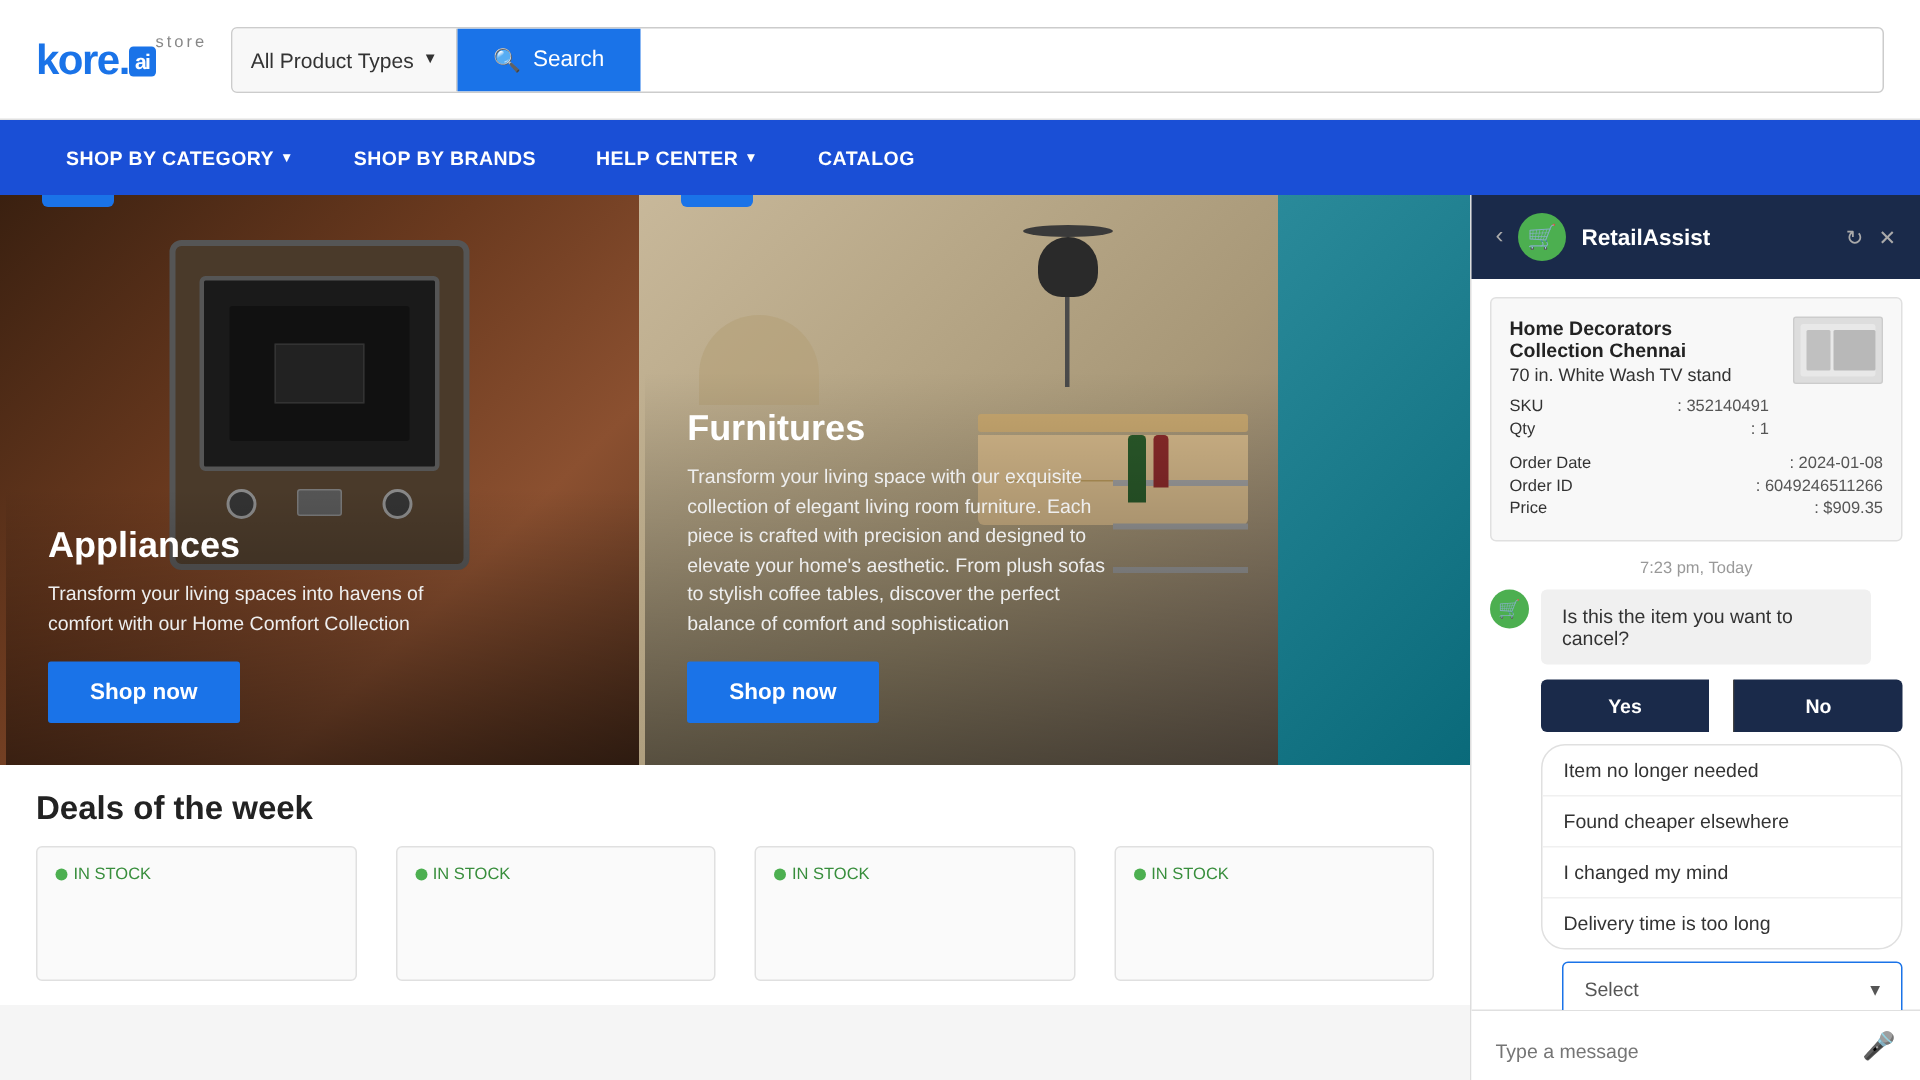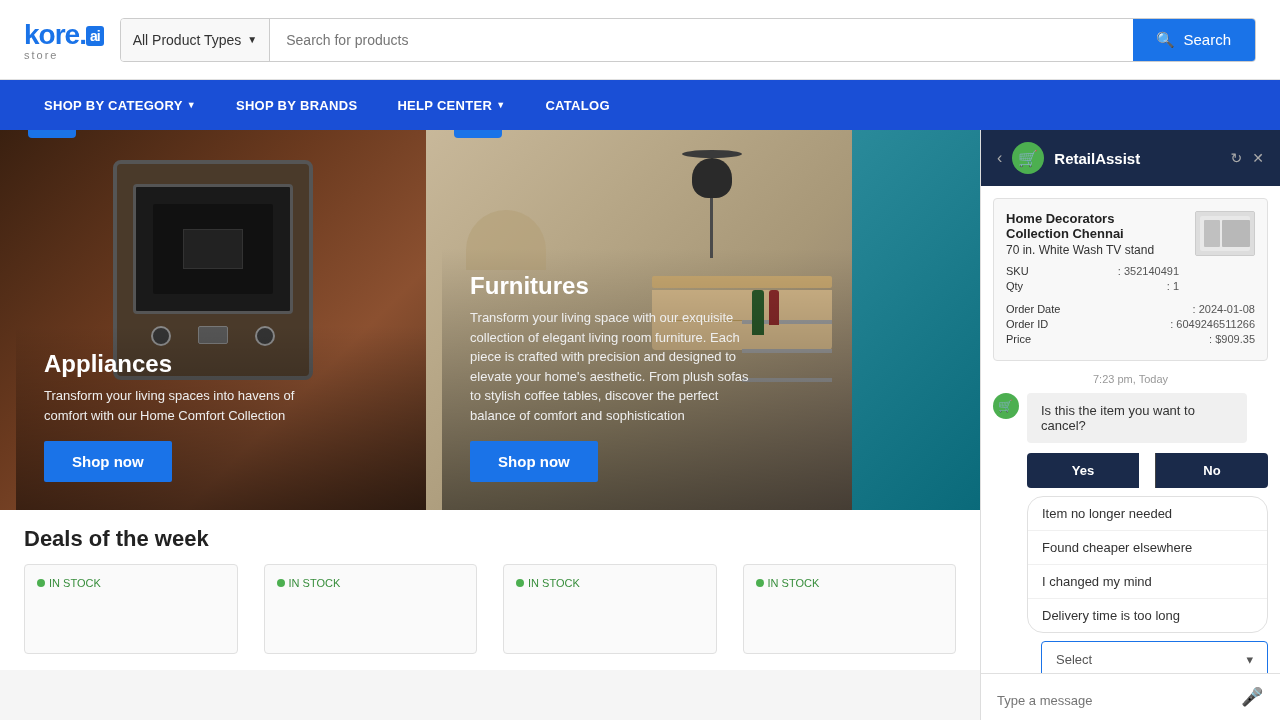--- a/index.html
+++ b/index.html
@@ -10,21 +10,21 @@
       background: #fff;
       padding: 12px 24px;
       display: flex;
       align-items: center;
       gap: 16px;
       border-bottom: 1px solid #e0e0e0;
       height: 80px;
     }
     .logo-container {
       display: flex;
-      flex-direction: column;
+      flex-direction: row;
       align-items: flex-start;
       text-align: right;
     }
     .logo-text {
       font-size: 28px;
       font-weight: bold;
       color: #222;
       letter-spacing: -1px;
     }
     .logo-text span {
@@ -127,21 +127,21 @@
     .banner-furniture {
       background: linear-gradient(135deg, #c8b89a 0%, #b8a888 30%, #a89878 60%, #8a7a68 100%);
     }
     .banner-third {
       background: linear-gradient(135deg, #2a8a9a 0%, #1a7a8a 50%, #0a6a7a 100%);
       flex: 0.3;
     }
     .banner-overlay {
       position: absolute;
       bottom: 0;
-      left: 16px;
+      left: 4px;
       right: 0;
       padding: 24px 28px 28px;
       background: linear-gradient(transparent, rgba(0,0,0,0.5));
     }
     .banner-title {
       color: #fff;
       font-size: 24px;
       font-weight: 700;
       margin-bottom: 8px;
     }
@@ -443,21 +443,20 @@
     <div class="logo-text">
       <span>kore.</span><span style="color: rgb(255, 255, 255); font-size: 14px; vertical-align: middle; display: inline-block; background: rgb(26, 115, 232); font-weight: bold; padding: 2px 4px; border-radius: 3px;">ai</span>
     </div>
     <div class="logo-sub">store</div>
   </div>
   <div class="search-bar">
     <div class="product-type-select">
       <span>All Product Types</span>
       <span class="chevron-down">▼</span>
     </div>
-    <input class="search-input" type="text" placeholder="Search for products" style="">
     <button class="search-btn">
       <span>🔍</span>
       <span>Search</span>
     </button>
   </div>
 </div>
 
 <nav class="nav">
   <div class="nav-item">
     <span>SHOP BY CATEGORY</span>

